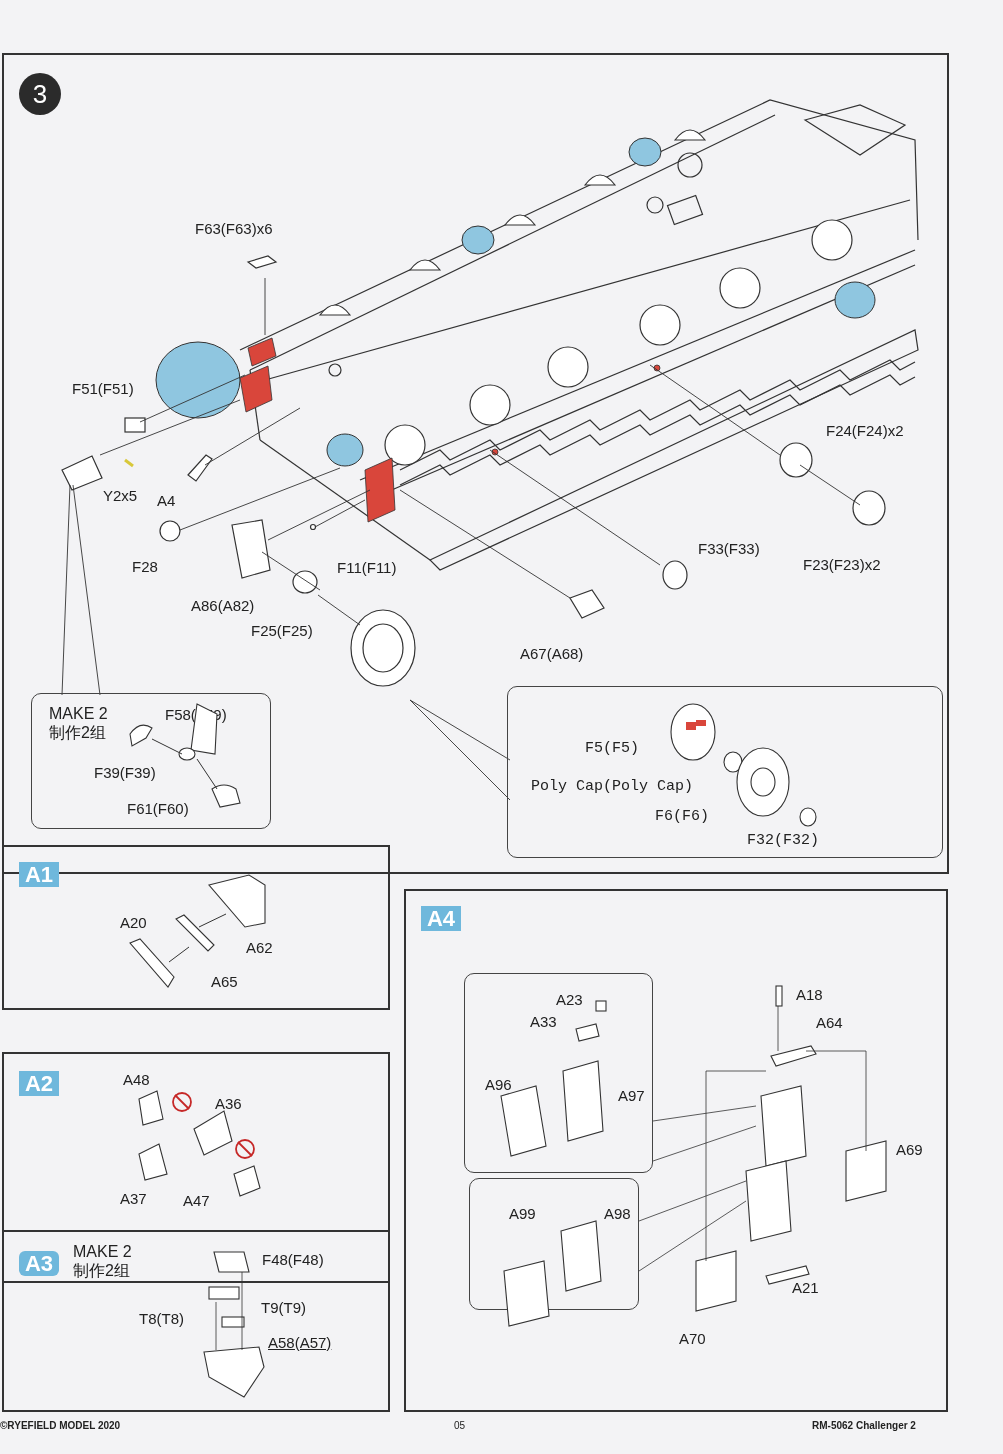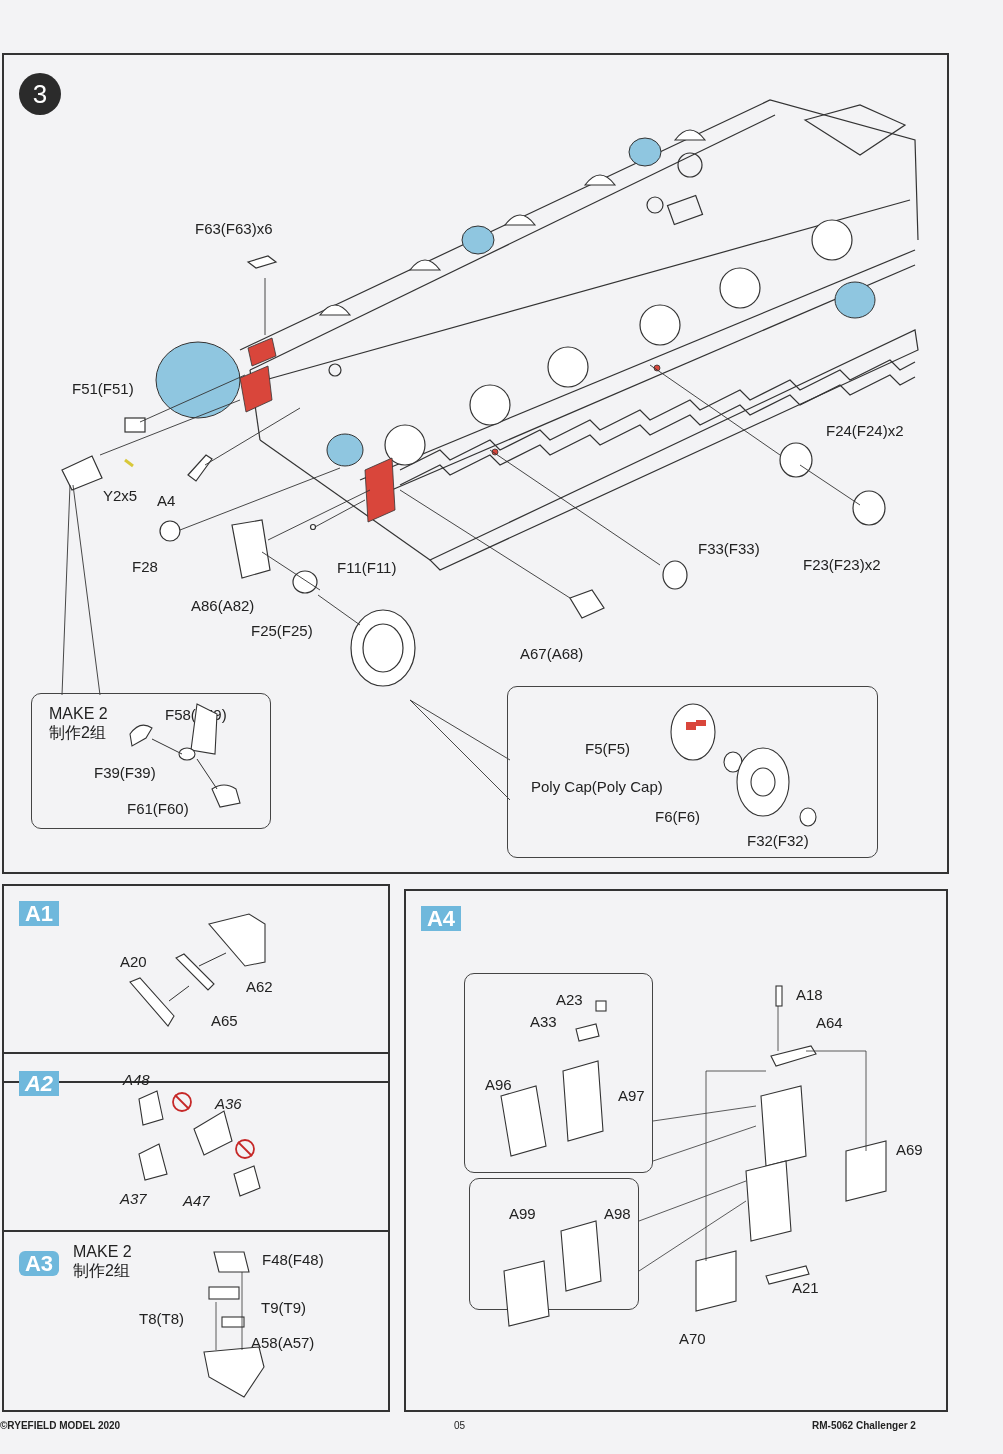--- a/index.html
+++ b/index.html
@@ -145,57 +145,57 @@
       <path d="M98 40 q10 -14 22 -6 l-6 10 l-14 8 z"></path>
       <path d="M165 10 l20 10 l-2 40 l-24 -4 z"></path>
       <ellipse cx="155" cy="60" rx="8" ry="6"></ellipse>
       <path d="M180 95 q12 -8 24 0 l4 14 l-20 4 z"></path>
     </g>
     <line x1="120" y1="45" x2="150" y2="60" stroke="#333"></line>
     <line x1="165" y1="65" x2="185" y2="95" stroke="#333"></line>
   </svg>
 </div>
 
-<div class="inset" style="left:507px;top:686px;width:371px;height:172px;">
+<div class="inset" style="left:507px;top:686px;width:436px;height:172px;font-family:Liberation Mono, monospace;">
   <div class="lbl" style="left:77px;top:53px;">F5(F5)</div>
   <div class="lbl" style="left:23px;top:91px;">Poly Cap(Poly Cap)</div>
   <div class="lbl" style="left:147px;top:121px;">F6(F6)</div>
   <div class="lbl" style="left:239px;top:145px;">F32(F32)</div>
   <svg width="371" height="172" style="position:absolute;left:0;top:0;">
     <g fill="#fff" stroke="#333" stroke-width="1.1">
       <ellipse cx="185" cy="45" rx="22" ry="28"></ellipse>
       <ellipse cx="225" cy="75" rx="9" ry="10"></ellipse>
       <ellipse cx="255" cy="95" rx="26" ry="34"></ellipse>
       <ellipse cx="255" cy="95" rx="12" ry="14"></ellipse>
       <ellipse cx="300" cy="130" rx="8" ry="9"></ellipse>
     </g>
     <g fill="#d9463b">
         <rect x="178" y="35" width="10" height="8"></rect>
         <rect x="188" y="33" width="10" height="6"></rect>
       </g>
   </svg>
 </div>
 
-<div class="box" style="left:2px;top:884px;width:388px;height:199px;">
+<div class="box" style="left:2px;top:845px;width:388px;height:165px;">
   <div class="sub-badge" style="left:15px;top:15px;">A1</div>
   <div class="lbl" style="left:116px;top:67px;">A20</div>
   <div class="lbl" style="left:242px;top:92px;">A62</div>
   <div class="lbl" style="left:207px;top:126px;">A65</div>
   <svg width="388" height="165" style="position:absolute;left:0;top:0;">
     <g fill="#fff" stroke="#333" stroke-width="1.1">
       <path d="M126 96 l10 -4 l34 38 l-6 10 z"></path>
       <path d="M172 72 l8 -4 l30 30 l-6 6 z"></path>
       <path d="M205 38 l40 -10 l16 10 l0 38 l-20 4 z"></path>
     </g>
     <line x1="165" y1="115" x2="185" y2="100" stroke="#333"></line>
     <line x1="195" y1="80" x2="222" y2="67" stroke="#333"></line>
   </svg>
 </div>
 
-<div class="box" style="left:2px;top:1052px;width:388px;height:180px;font-style:italic;">
+<div class="box" style="left:2px;top:1052px;width:388px;height:231px;">
   <div class="sub-badge" style="left:15px;top:17px;">A2</div>
   <div class="lbl" style="left:119px;top:17px;">A48</div>
   <div class="lbl" style="left:211px;top:41px;">A36</div>
   <div class="lbl" style="left:116px;top:136px;">A37</div>
   <div class="lbl" style="left:179px;top:138px;">A47</div>
   <svg width="388" height="180" style="position:absolute;left:0;top:0;">
     <g fill="#fff" stroke="#333" stroke-width="1.1">
       <path d="M135 45 l18 -8 l6 28 l-20 6 z"></path>
       <path d="M190 75 l30 -18 l8 30 l-28 14 z"></path>
       <path d="M135 100 l20 -10 l8 30 l-22 6 z"></path>
@@ -212,21 +212,21 @@
 
 <div class="box" style="left:2px;top:1230px;width:388px;height:182px;">
   <div class="sub-badge" style="left:15px;top:19px;border-radius:6px;">A3</div>
   <div class="note" style="left:69px;top:10px;">
     <div>MAKE 2</div>
     <div>制作2组</div>
   </div>
   <div class="lbl" style="left:258px;top:19px;">F48(F48)</div>
   <div class="lbl" style="left:135px;top:72px;margin-top:6px;">T8(T8)</div>
   <div class="lbl" style="left:257px;top:67px;">T9(T9)</div>
-  <div class="lbl" style="left:247px;top:102px;">A58(A57)</div>
+  <div class="lbl" style="left:264px;top:102px;text-decoration:underline;">A58(A57)</div>
   <svg width="388" height="182" style="position:absolute;left:0;top:0;">
     <g fill="#fff" stroke="#333" stroke-width="1.1">
       <path d="M210 20 l30 0 l5 20 l-30 0 z"></path>
       <rect x="205" y="55" width="30" height="12"></rect>
       <rect x="218" y="85" width="22" height="10"></rect>
       <path d="M200 120 l55 -5 l5 20 l-20 30 l-35 -20 z"></path>
     </g>
     <g stroke="#333" stroke-width="0.8">
         <line x1="212" y1="70" x2="212" y2="118"></line>
         <line x1="238" y1="40" x2="238" y2="118"></line>

